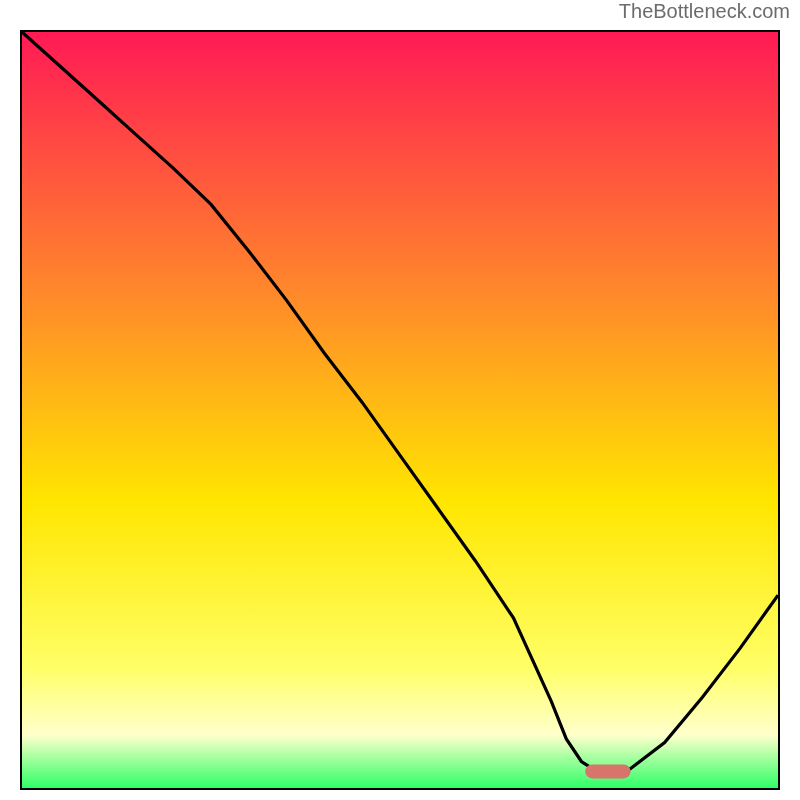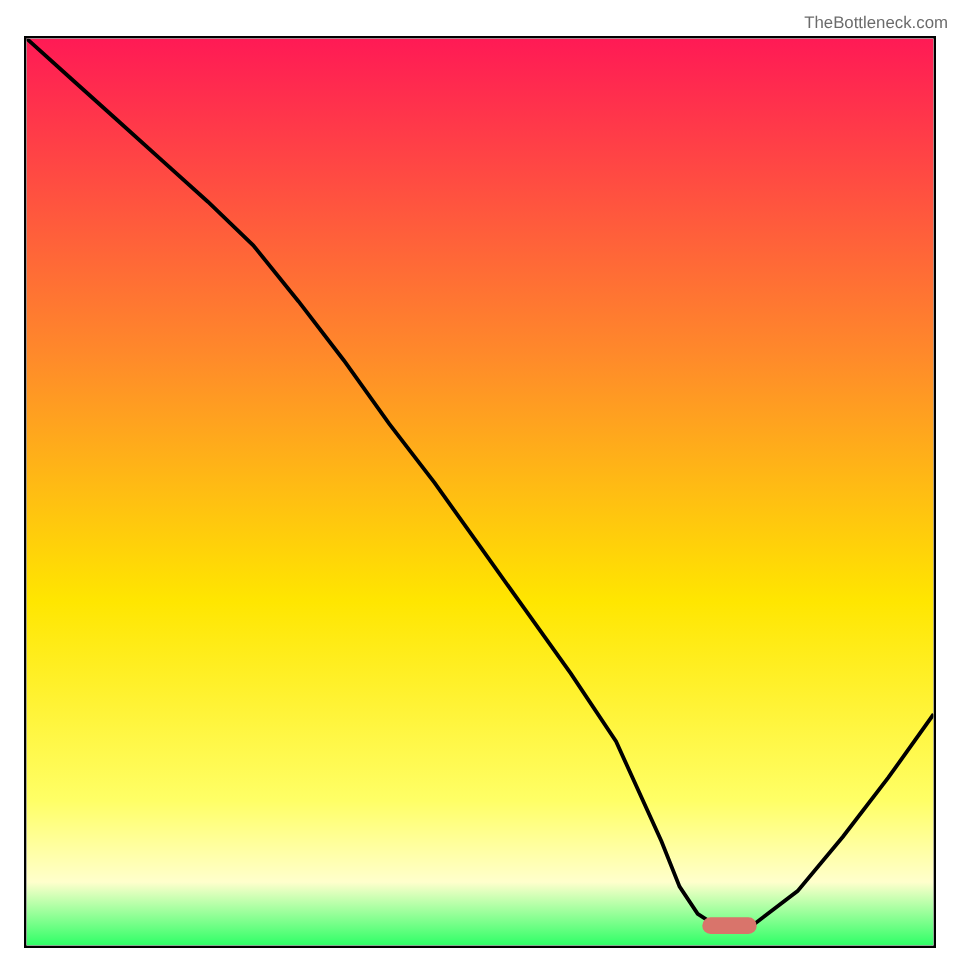--- a/index.html
+++ b/index.html
@@ -6,23 +6,23 @@
     margin: 0;
     padding: 0;
     width: 800px;
     height: 800px;
     background: #ffffff;
     font-family: Arial, Helvetica, sans-serif;
     overflow: hidden;
   }
   .watermark {
     position: absolute;
-    top: 10px;
+    top: 0;
     right: 10px;
-    font-size: 14px;
+    font-size: 20px;
     font-weight: 500;
     color: #6b6b6b;
     z-index: 10;
   }
   .frame {
     position: absolute;
     left: 20px;
     top: 30px;
     width: 760px;
     height: 760px;

